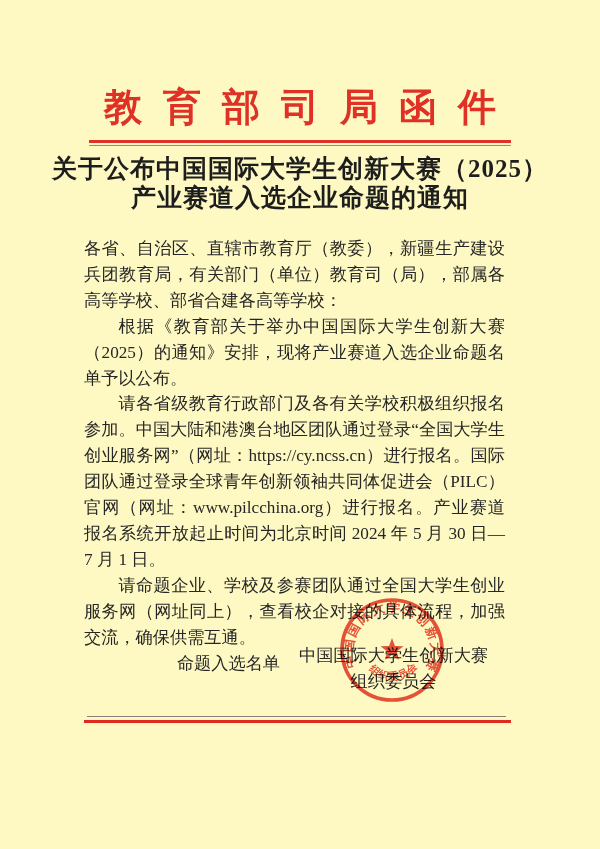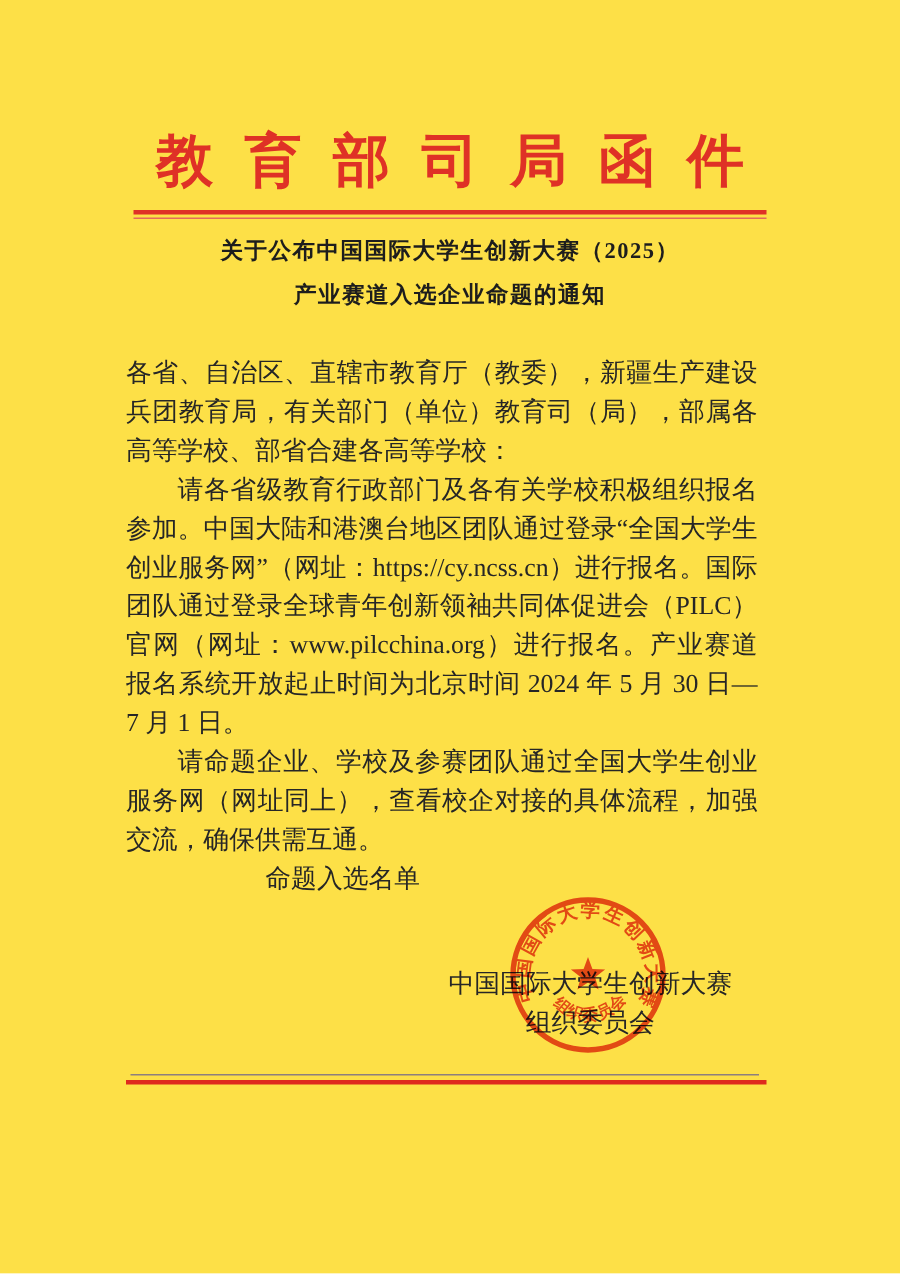--- a/index.html
+++ b/index.html
@@ -5,21 +5,21 @@
   * { margin: 0; padding: 0; box-sizing: border-box; }
   html, body { background: #ffffff; }
   body {
     font-family: "Liberation Serif", "DejaVu Serif", serif;
     width: 600px;
   }
   .page {
     position: relative;
     width: 600px;
     height: 849px;
-    background: #fde047;
+    background: #fef9c3;
     overflow: hidden;
   }
   
   .letterhead {
     position: absolute;
     top: 82px;
     left: 0;
     width: 100%;
     text-align: center;
     font-size: 38px;
@@ -34,21 +34,21 @@
   .head-rule .gap { height: 2px; }
   .head-rule .thin { height: 1.4px; background: #e4695d; }
   
   .doc-title {
     position: absolute;
     top: 154px;
     left: 0;
     width: 100%;
     text-align: center;
     color: #1d1d1d;
-    font-size: 15px;
+    font-size: 25px;
     font-weight: bold;
     line-height: 29px;
     letter-spacing: 1px;
   }
   
   .body-text {
     position: absolute;
     top: 236px;
     left: 84px;
     width: 421px;
@@ -117,20 +117,21 @@
     <div class="thin"></div>
   </div>
 
   <div class="doc-title">
     <div>关于公布中国国际大学生创新大赛（2025）</div>
     <div>产业赛道入选企业命题的通知</div>
   </div>
 
   <div class="body-text">
     <p>各省、自治区、直辖市教育厅（教委），新疆生产建设兵团教育局，有关部门（单位）教育司（局），部属各高等学校、部省合建各高等学校：</p>
+    <p class="indent">根据《教育部关于举办中国国际大学生创新大赛（2025）的通知》安排，现将产业赛道入选企业命题名单予以公布。</p>
     <p class="indent">请各省级教育行政部门及各有关学校积极组织报名参加。中国大陆和港澳台地区团队通过登录“全国大学生创业服务网”（网址：https://cy.ncss.cn）进行报名。国际团队通过登录全球青年创新领袖共同体促进会（PILC）官网（网址：www.pilcchina.org）进行报名。产业赛道报名系统开放起止时间为北京时间 2024 年 5 月 30 日—7 月 1 日。</p>
     <p class="indent">请命题企业、学校及参赛团队通过全国大学生创业服务网（网址同上），查看校企对接的具体流程，加强交流，确保供需互通。</p>
     <div class="attachment">
       <div class="attach-line2">命题入选名单</div>
     </div>
   </div>
 
   <div class="signature">
     <div>中国国际大学生创新大赛</div>
     <div>组织委员会</div>

